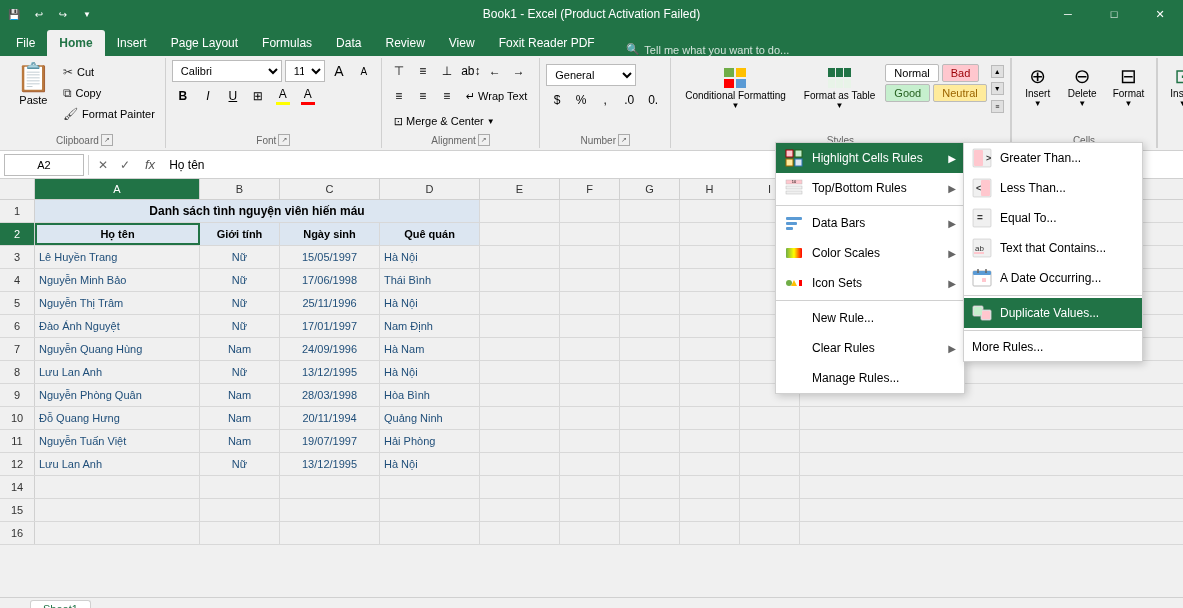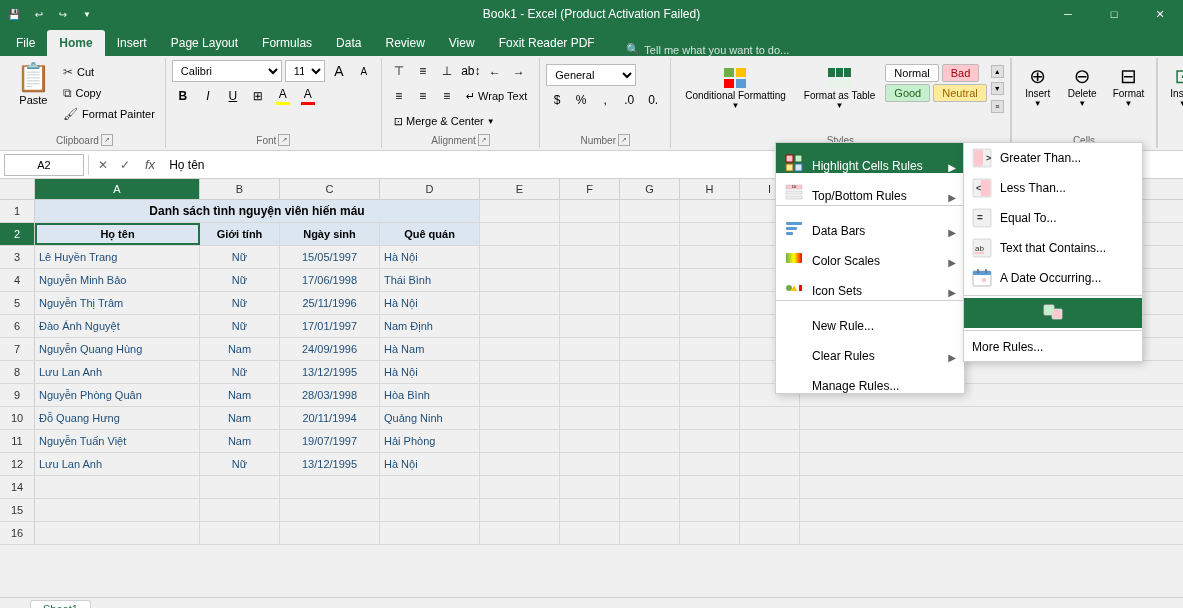--- a/index.html
+++ b/index.html
@@ -467,21 +467,21 @@
       top: 142px;
       left: 775px;
       background: white;
       border: 1px solid #d0d0d0;
       box-shadow: 2px 2px 8px rgba(0,0,0,0.2);
       z-index: 100;
       width: 190px;
     }
     .dropdown-item {
       display: flex;
-      align-items: flex-end;
+      align-items: center;
       padding: 0 8px;
       cursor: pointer;
       font-size: 12px;
       gap: 8px;
       height: 30px;
     }
     .dropdown-item.highlighted {
       background: #217346;
       color: white;
     }
@@ -524,21 +524,20 @@
       align-items: center;
       padding: 4px 8px;
       cursor: pointer;
       font-size: 12px;
       gap: 8px;
       height: 30px;
     }
     .submenu-item.highlighted {
       background: #217346;
       color: white;
-      flex-direction: column;
     }
     .submenu-item .sub-icon {
       width: 20px;
       height: 20px;
       display: flex;
       align-items: center;
       justify-content: center;
     }
     .submenu-divider {
       height: 1px;

